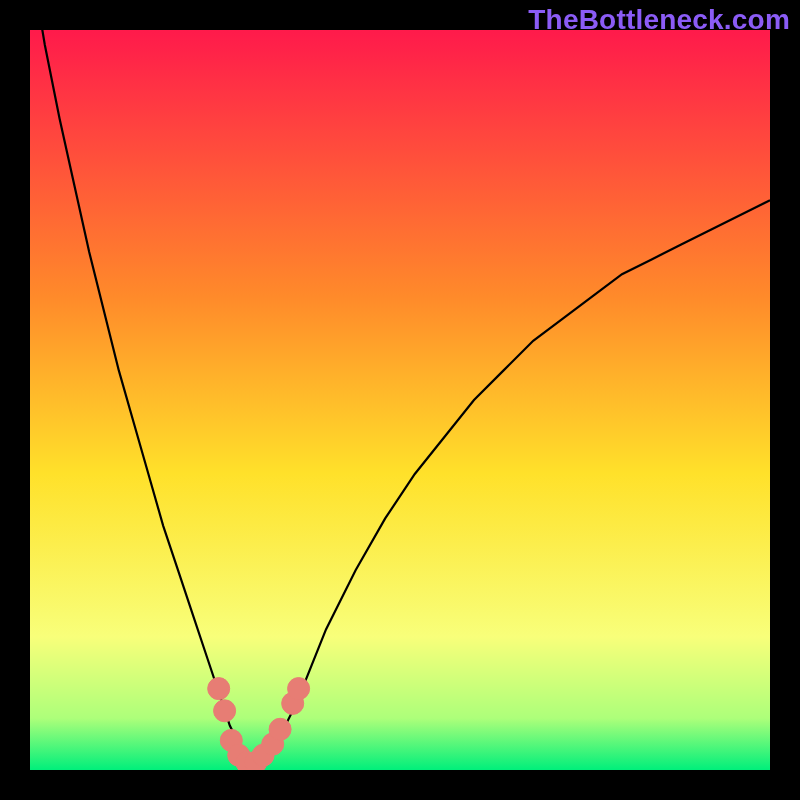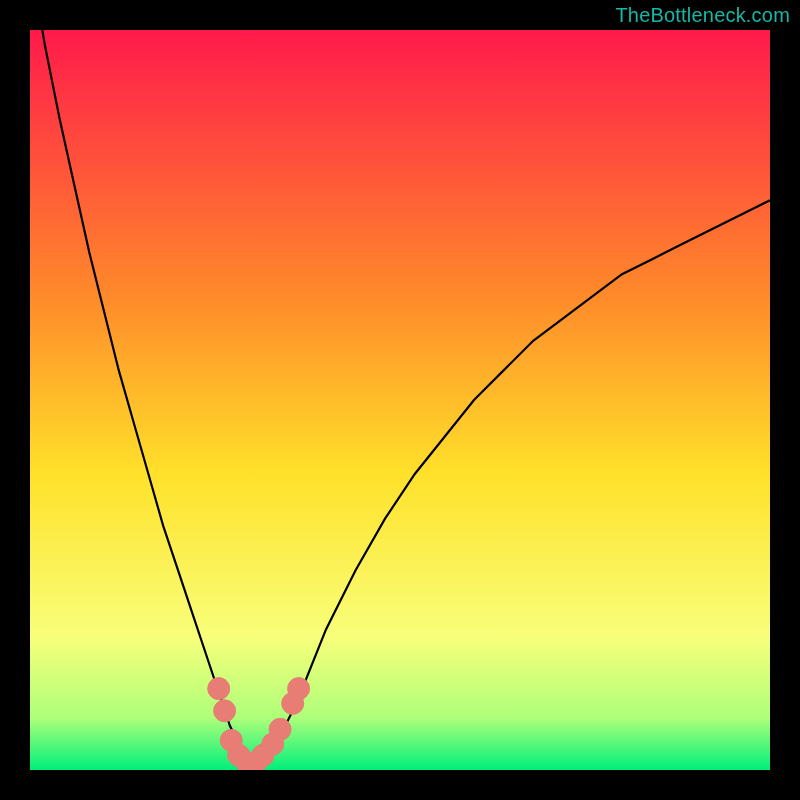--- a/index.html
+++ b/index.html
@@ -16,23 +16,23 @@
     top: 0;
     left: 0;
     width: 800px;
     height: 800px;
     background: #000;
   }
   .watermark {
     position: absolute;
     top: 4px;
     right: 10px;
-    color: #14b8a6;
-    font-size: 20px;
-    font-weight: 400;
+    color: #8b5cf6;
+    font-size: 28px;
+    font-weight: 700;
     letter-spacing: 0.2px;
     user-select: none;
   }
   .plot {
     position: absolute;
     top: 30px;
     left: 30px;
     width: 740px;
     height: 740px;
     overflow: hidden;

